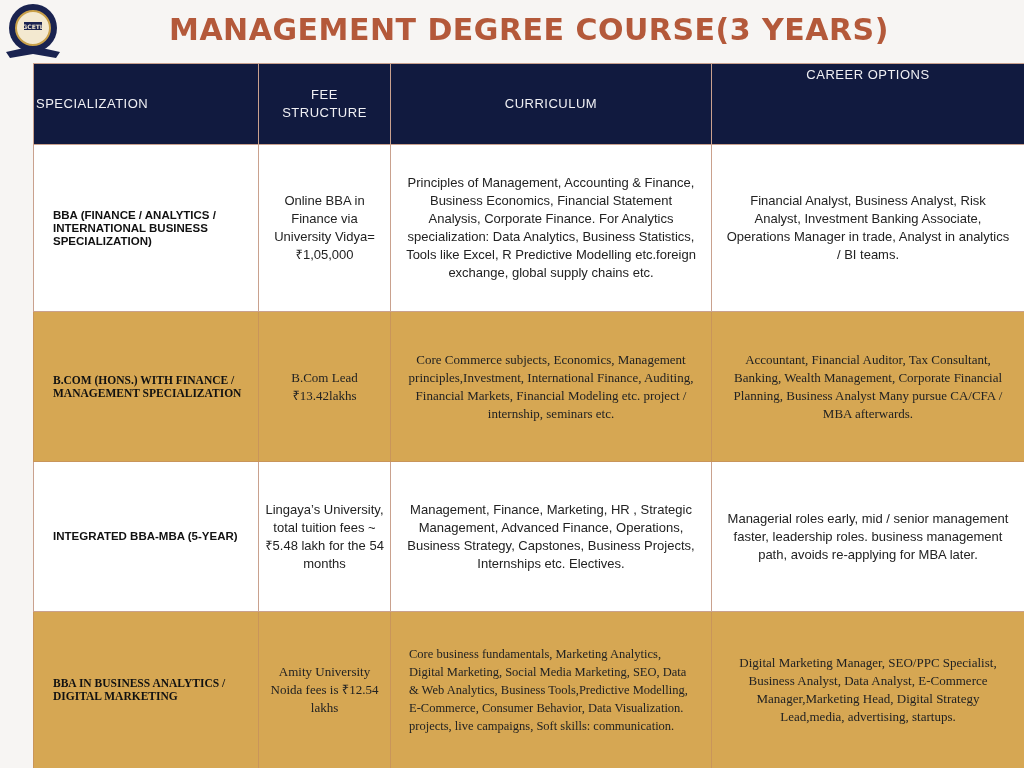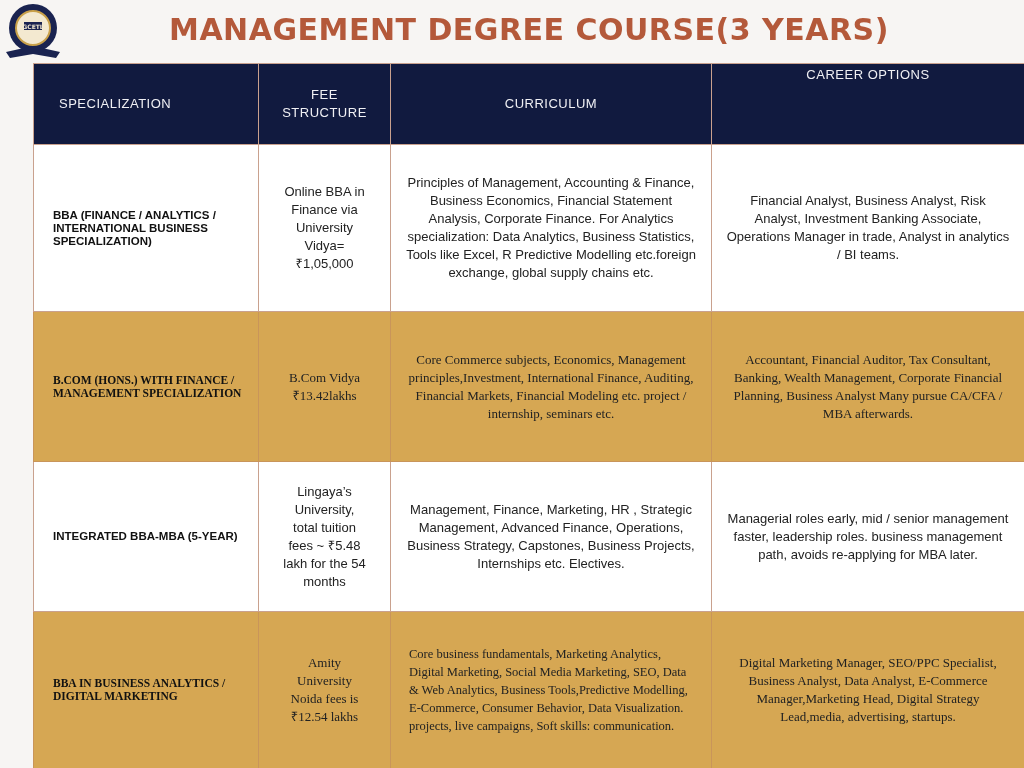--- a/index.html
+++ b/index.html
@@ -26,33 +26,33 @@
   th, td {
     border:1px solid #c9a18e;
     text-align:center; vertical-align:middle;
     font-size:13px; line-height:18px; color:#222;
     padding:0 14px;
   }
   th {
     background:#111a3f; color:#f0f0f4; font-weight:normal;
     font-size:13px; letter-spacing:0.5px; height:78px;
   }
-  th.spec-h { text-align:left; padding-left:25px; }
+  th.spec-h { text-align:left; padding-left:2px; }
   th.career-h { vertical-align:top; padding-top:2px; }
   td.spec {
     text-align:left; font-weight:bold; font-size:11.5px; line-height:13px;
     padding-left:19px; padding-right:10px; color:#111;
   }
   tr.white td { background:#ffffff; }
   tr.gold td { background:#d6a753; border-color:#c9955a;font-family:Liberation Serif, serif; }
   tr.r1 td { height:166px; }
   tr.r2 td { height:149px; }
   tr.r3 td { height:149px; }
   tr.r4 td { height:156px; }
-  td.fee { padding:0 24px; }
+  td.fee { padding:0 6px; }
   td.curr-left { text-align:left; font-size:12.5px; padding-left:18px; }
 </style>
 </head>
 <body>
 
 <div class="logo">
   <svg width="62" height="60" viewBox="0 0 62 60">
     <circle cx="31" cy="26" r="24" fill="#1a2350"></circle>
     <circle cx="31" cy="26" r="17" fill="#f3e9d0" stroke="#c9a14a" stroke-width="2"></circle>
     <rect x="22" y="20" width="18" height="8" fill="#1a2350"></rect>
@@ -82,21 +82,21 @@
   </thead>
   <tbody>
     <tr class="white r1">
       <td class="spec">BBA (FINANCE / ANALYTICS / INTERNATIONAL BUSINESS SPECIALIZATION)</td>
       <td class="fee">Online BBA in Finance via University Vidya= ₹1,05,000</td>
       <td>Principles of Management, Accounting &amp; Finance, Business Economics, Financial Statement Analysis, Corporate Finance. For Analytics specialization: Data Analytics, Business Statistics, Tools like Excel, R Predictive Modelling etc.foreign exchange,  global supply chains etc.</td>
       <td>Financial Analyst, Business Analyst, Risk Analyst, Investment Banking Associate, Operations Manager in trade, Analyst in analytics / BI teams.</td>
     </tr>
     <tr class="gold r2">
       <td class="spec">B.COM (HONS.) WITH FINANCE / MANAGEMENT SPECIALIZATION</td>
-      <td class="fee">B.Com Vidya ₹13.42lakhs</td>
+      <td class="fee">B.Com Lead ₹13.42lakhs</td>
       <td>Core Commerce subjects, Economics, Management principles,Investment, International Finance, Auditing, Financial Markets, Financial Modeling etc. project / internship, seminars etc.</td>
       <td>Accountant, Financial Auditor, Tax Consultant, Banking, Wealth Management, Corporate Financial Planning, Business Analyst Many pursue CA/CFA / MBA afterwards.</td>
     </tr>
     <tr class="white r3">
       <td class="spec">INTEGRATED BBA-MBA (5-YEAR)</td>
       <td class="fee">Lingaya’s University, total tuition fees ~ ₹5.48 lakh for the 54 months</td>
       <td>Management, Finance, Marketing, HR , Strategic Management, Advanced Finance, Operations, Business Strategy, Capstones, Business Projects, Internships etc. Electives.</td>
       <td>Managerial roles early, mid / senior management faster, leadership roles. business management path, avoids re-applying for MBA later.</td>
     </tr>
     <tr class="gold r4">

